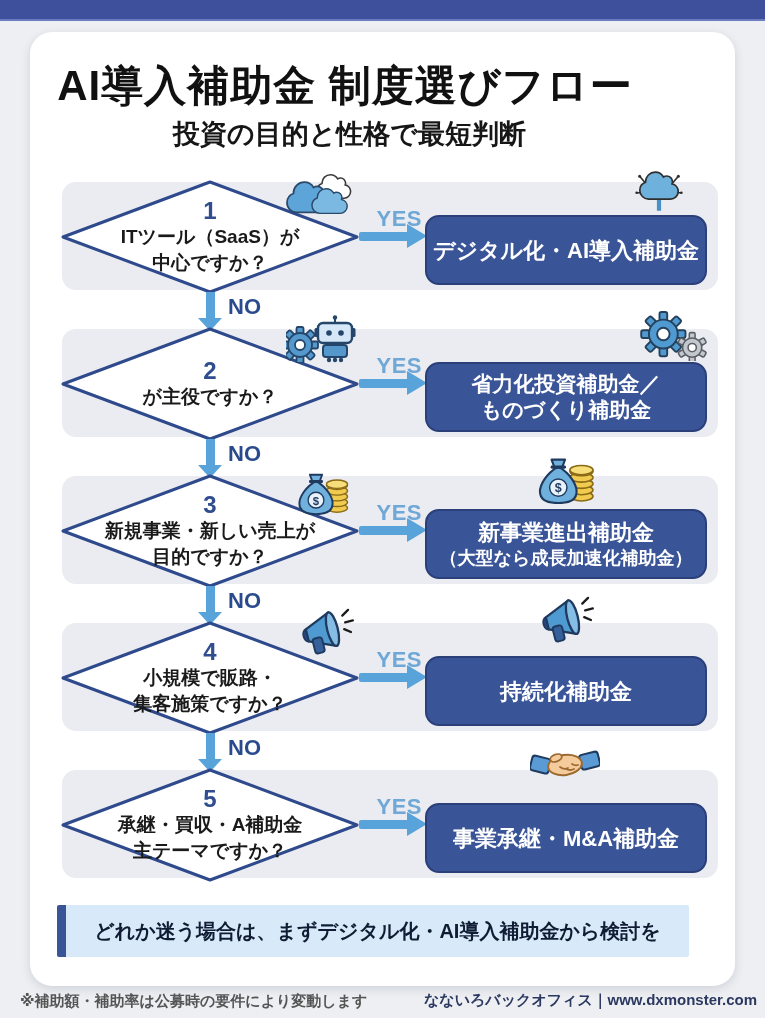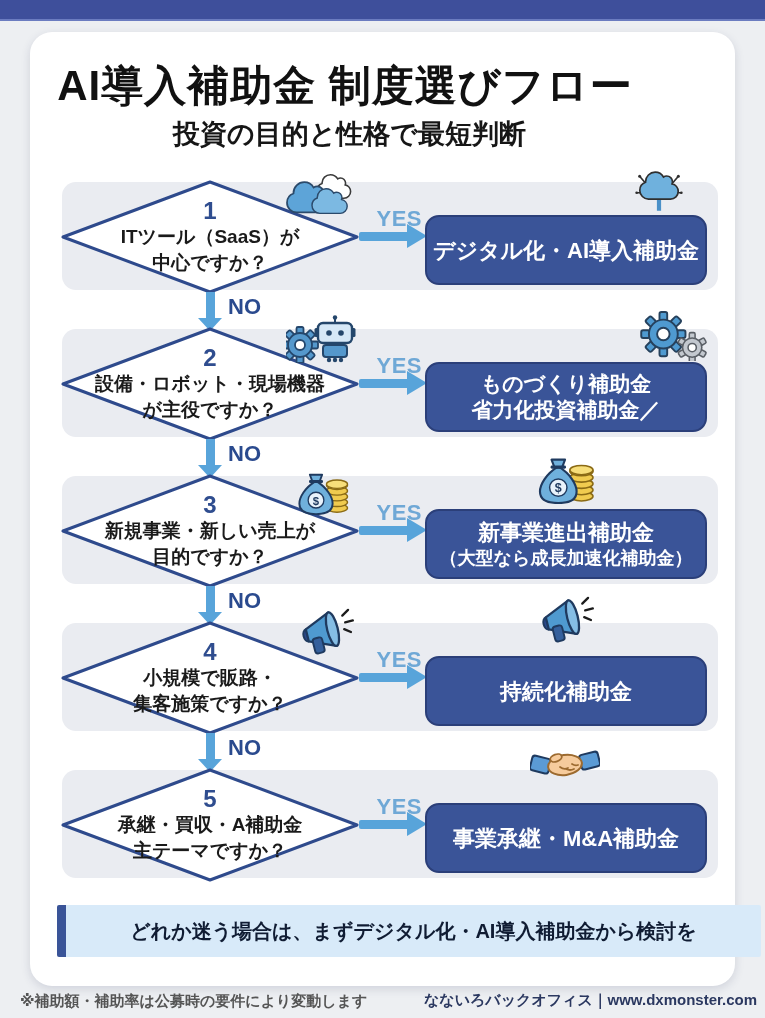--- a/index.html
+++ b/index.html
@@ -40,21 +40,21 @@
   .r-line-md{font-size:21px;line-height:26px;font-weight:800;color:#ffffff;}
   .r-line-sm{font-size:18px;line-height:24px;font-weight:700;color:#ffffff;}
 
   .no-shaft{position:absolute;left:176px;top:110px;width:9px;height:27px;background:#58a4da;}
   .no-head{position:absolute;left:168px;top:136px;width:0;height:0;
            border-top:13px solid #58a4da;border-left:12.5px solid transparent;border-right:12.5px solid transparent;}
   .no{position:absolute;left:198px;top:112px;font-size:22px;font-weight:800;color:#2a4a8e;}
 
   .icon{position:absolute;}
 
-  .note{position:absolute;left:27px;top:873px;width:704px;height:52px;box-sizing:border-box;
+  .note{position:absolute;left:27px;top:873px;width:632px;height:52px;box-sizing:border-box;
     background:#d8eaf9;border-left:9px solid #3a5498;border-radius:2px;
     display:flex;align-items:center;justify-content:center;
     font-size:20px;font-weight:800;color:#101c33;}
 
   .footer-left{position:absolute;left:20px;top:992px;font-size:15px;font-weight:600;color:#555;}
   .footer-right{position:absolute;right:8px;top:991px;font-size:15px;font-weight:700;color:#2b3860;}
   .hidden-defs{position:absolute;width:0;height:0;overflow:hidden;}
 </style>
 </head>
 <body>
@@ -209,35 +209,34 @@
     <div class="no">NO</div>
   </div>
 
   <div class="row" style="top:297px">
     <div class="band"></div>
     <svg class="diamond" viewBox="0 0 300 116">
         <polygon points="150,3 297,58 150,113 3,58"></polygon>
       </svg>
     <div class="q">
       <div class="q-num">2</div>
-      <div class="q-line">設備・ロボット・現場機器</div>
       <div class="q-line">が主役ですか？</div>
     </div>
     <svg class="icon" style="left:256px;top:-14px;width:70px;height:48px">
         <use href="#sym-gear-robot"></use>
       </svg>
     <div class="yes">YES</div>
     <div class="h-shaft"></div>
     <div class="h-head"></div>
     <svg class="icon" style="left:606px;top:-18px;width:72px;height:50px">
         <use href="#sym-gears"></use>
       </svg>
     <div class="result">
+      <div class="r-line-md">省力化投資補助金／</div>
       <div class="r-line-md">ものづくり補助金</div>
-      <div class="r-line-md">省力化投資補助金／</div>
     </div>
     <div class="no-shaft"></div>
     <div class="no-head"></div>
     <div class="no">NO</div>
   </div>
 
   <div class="row" style="top:444px">
     <div class="band"></div>
     <svg class="diamond" viewBox="0 0 300 116">
         <polygon points="150,3 297,58 150,113 3,58"></polygon>

